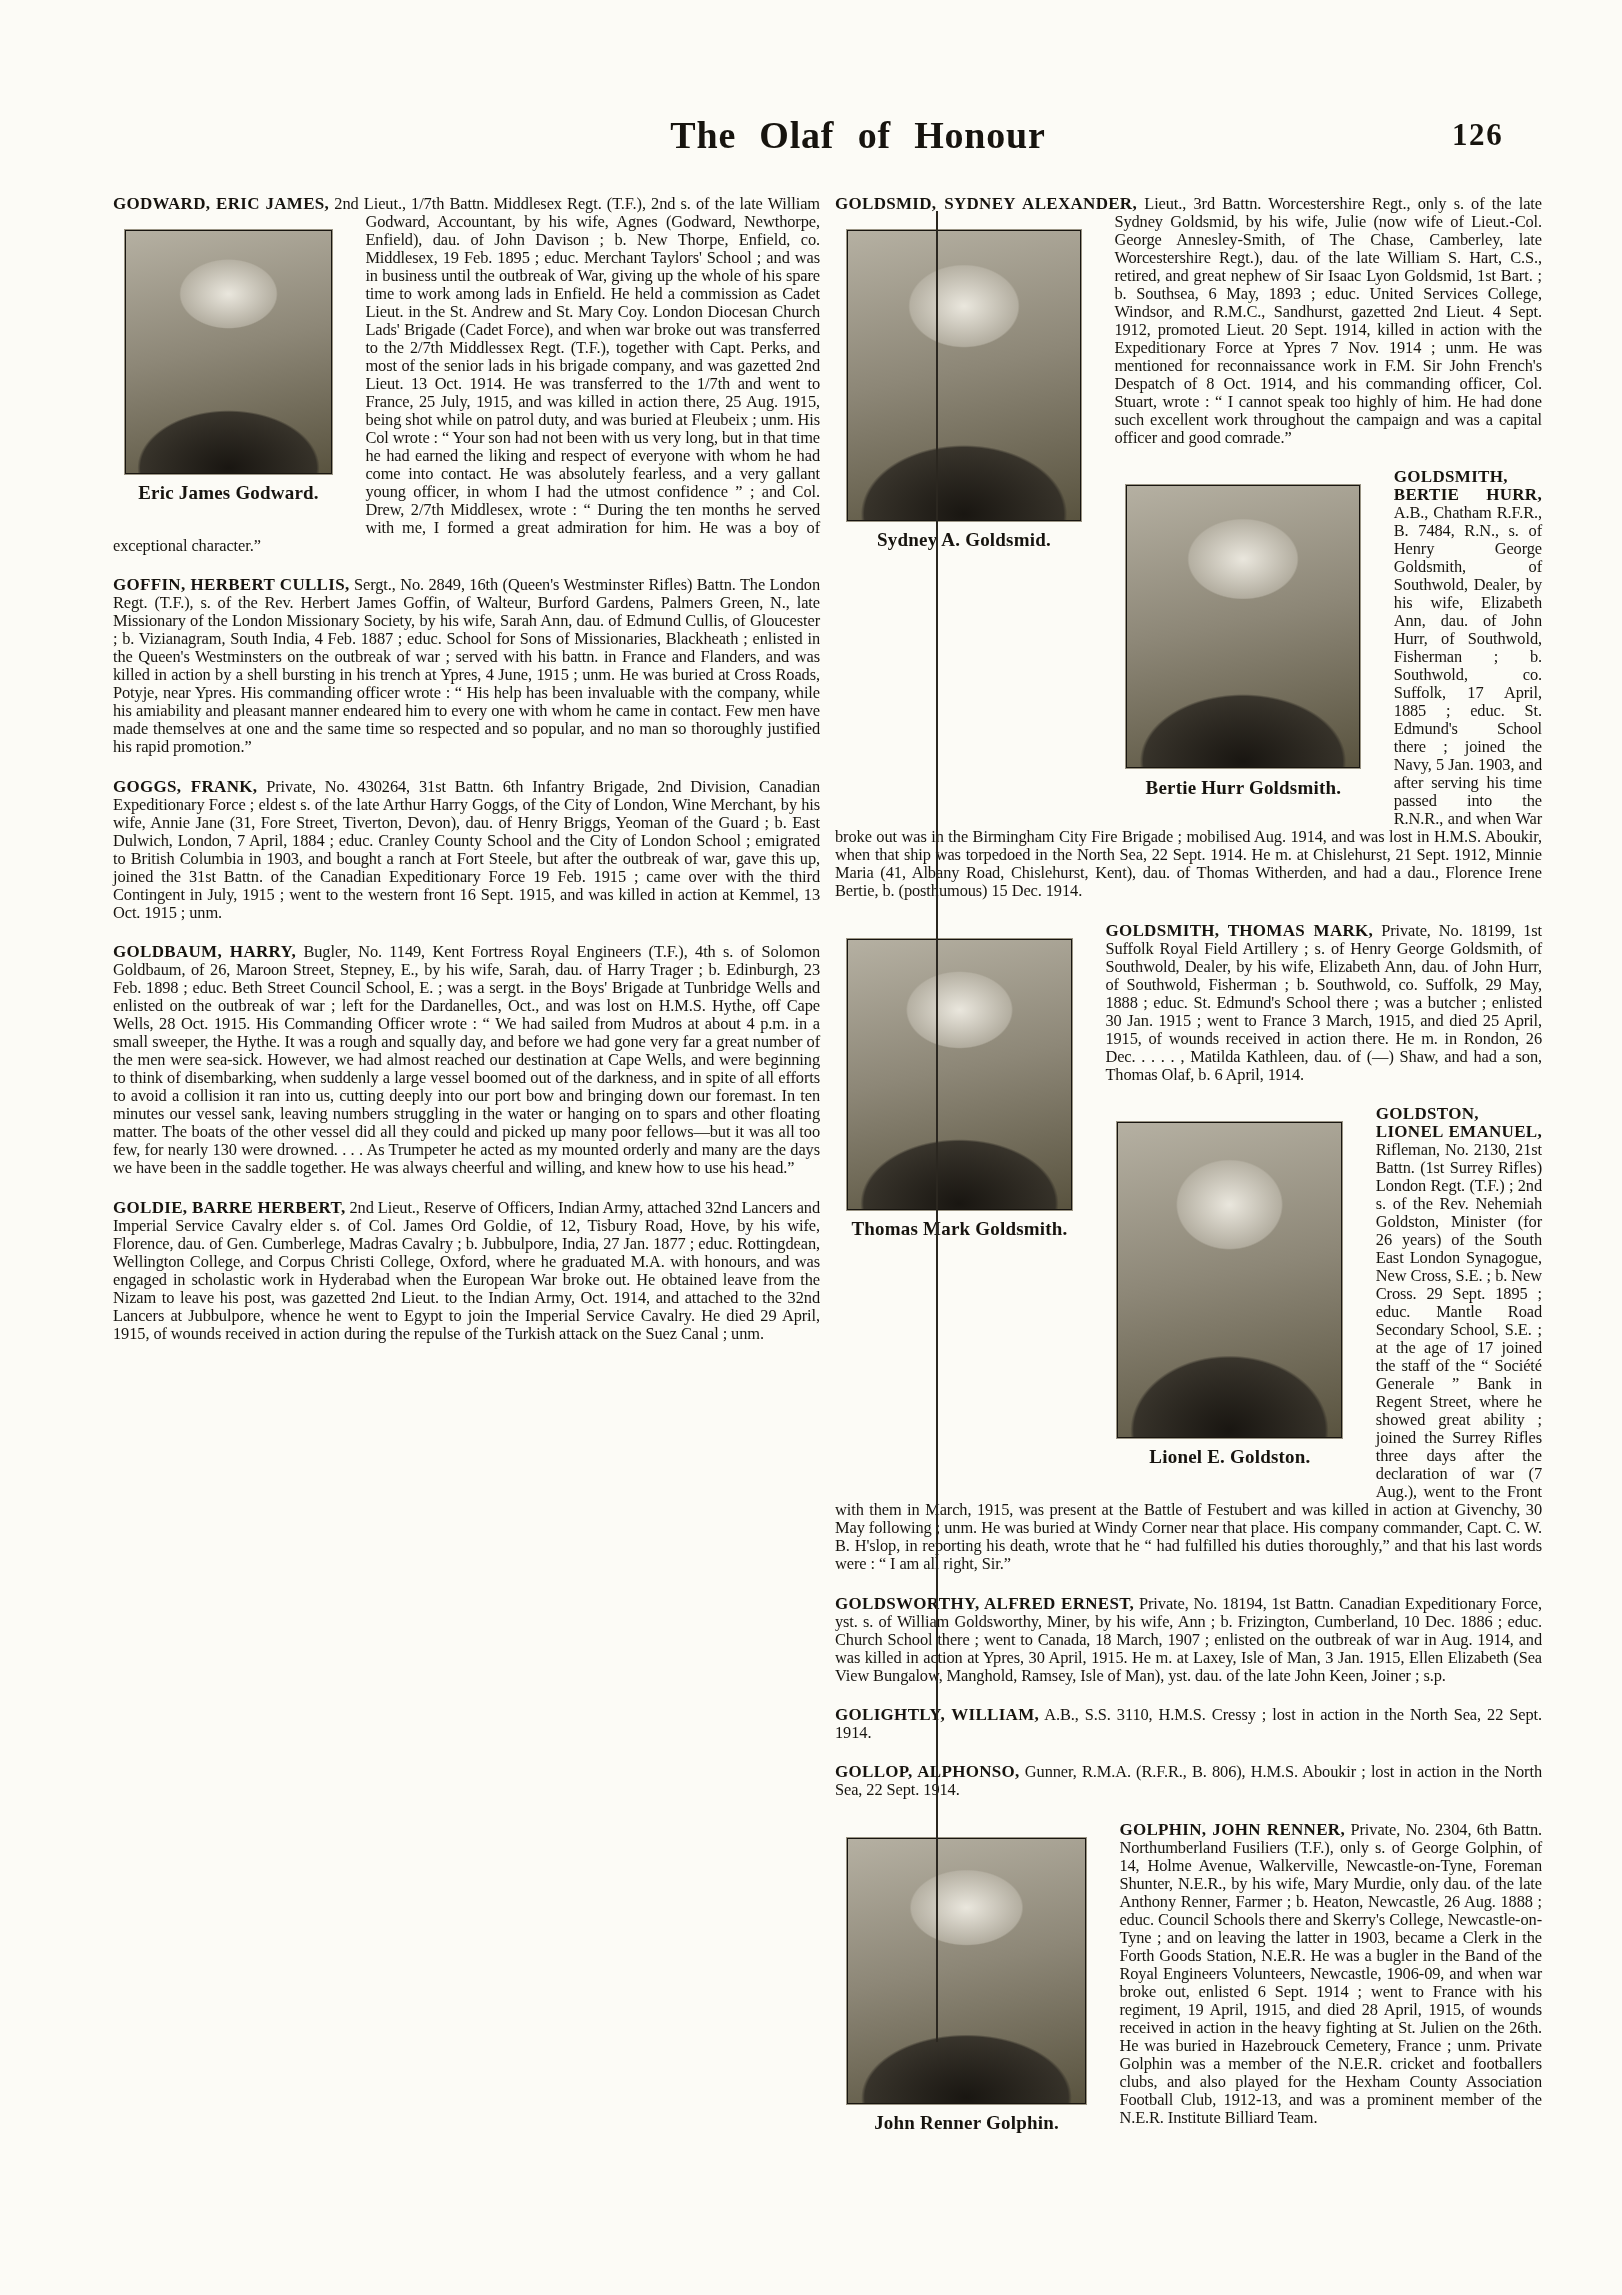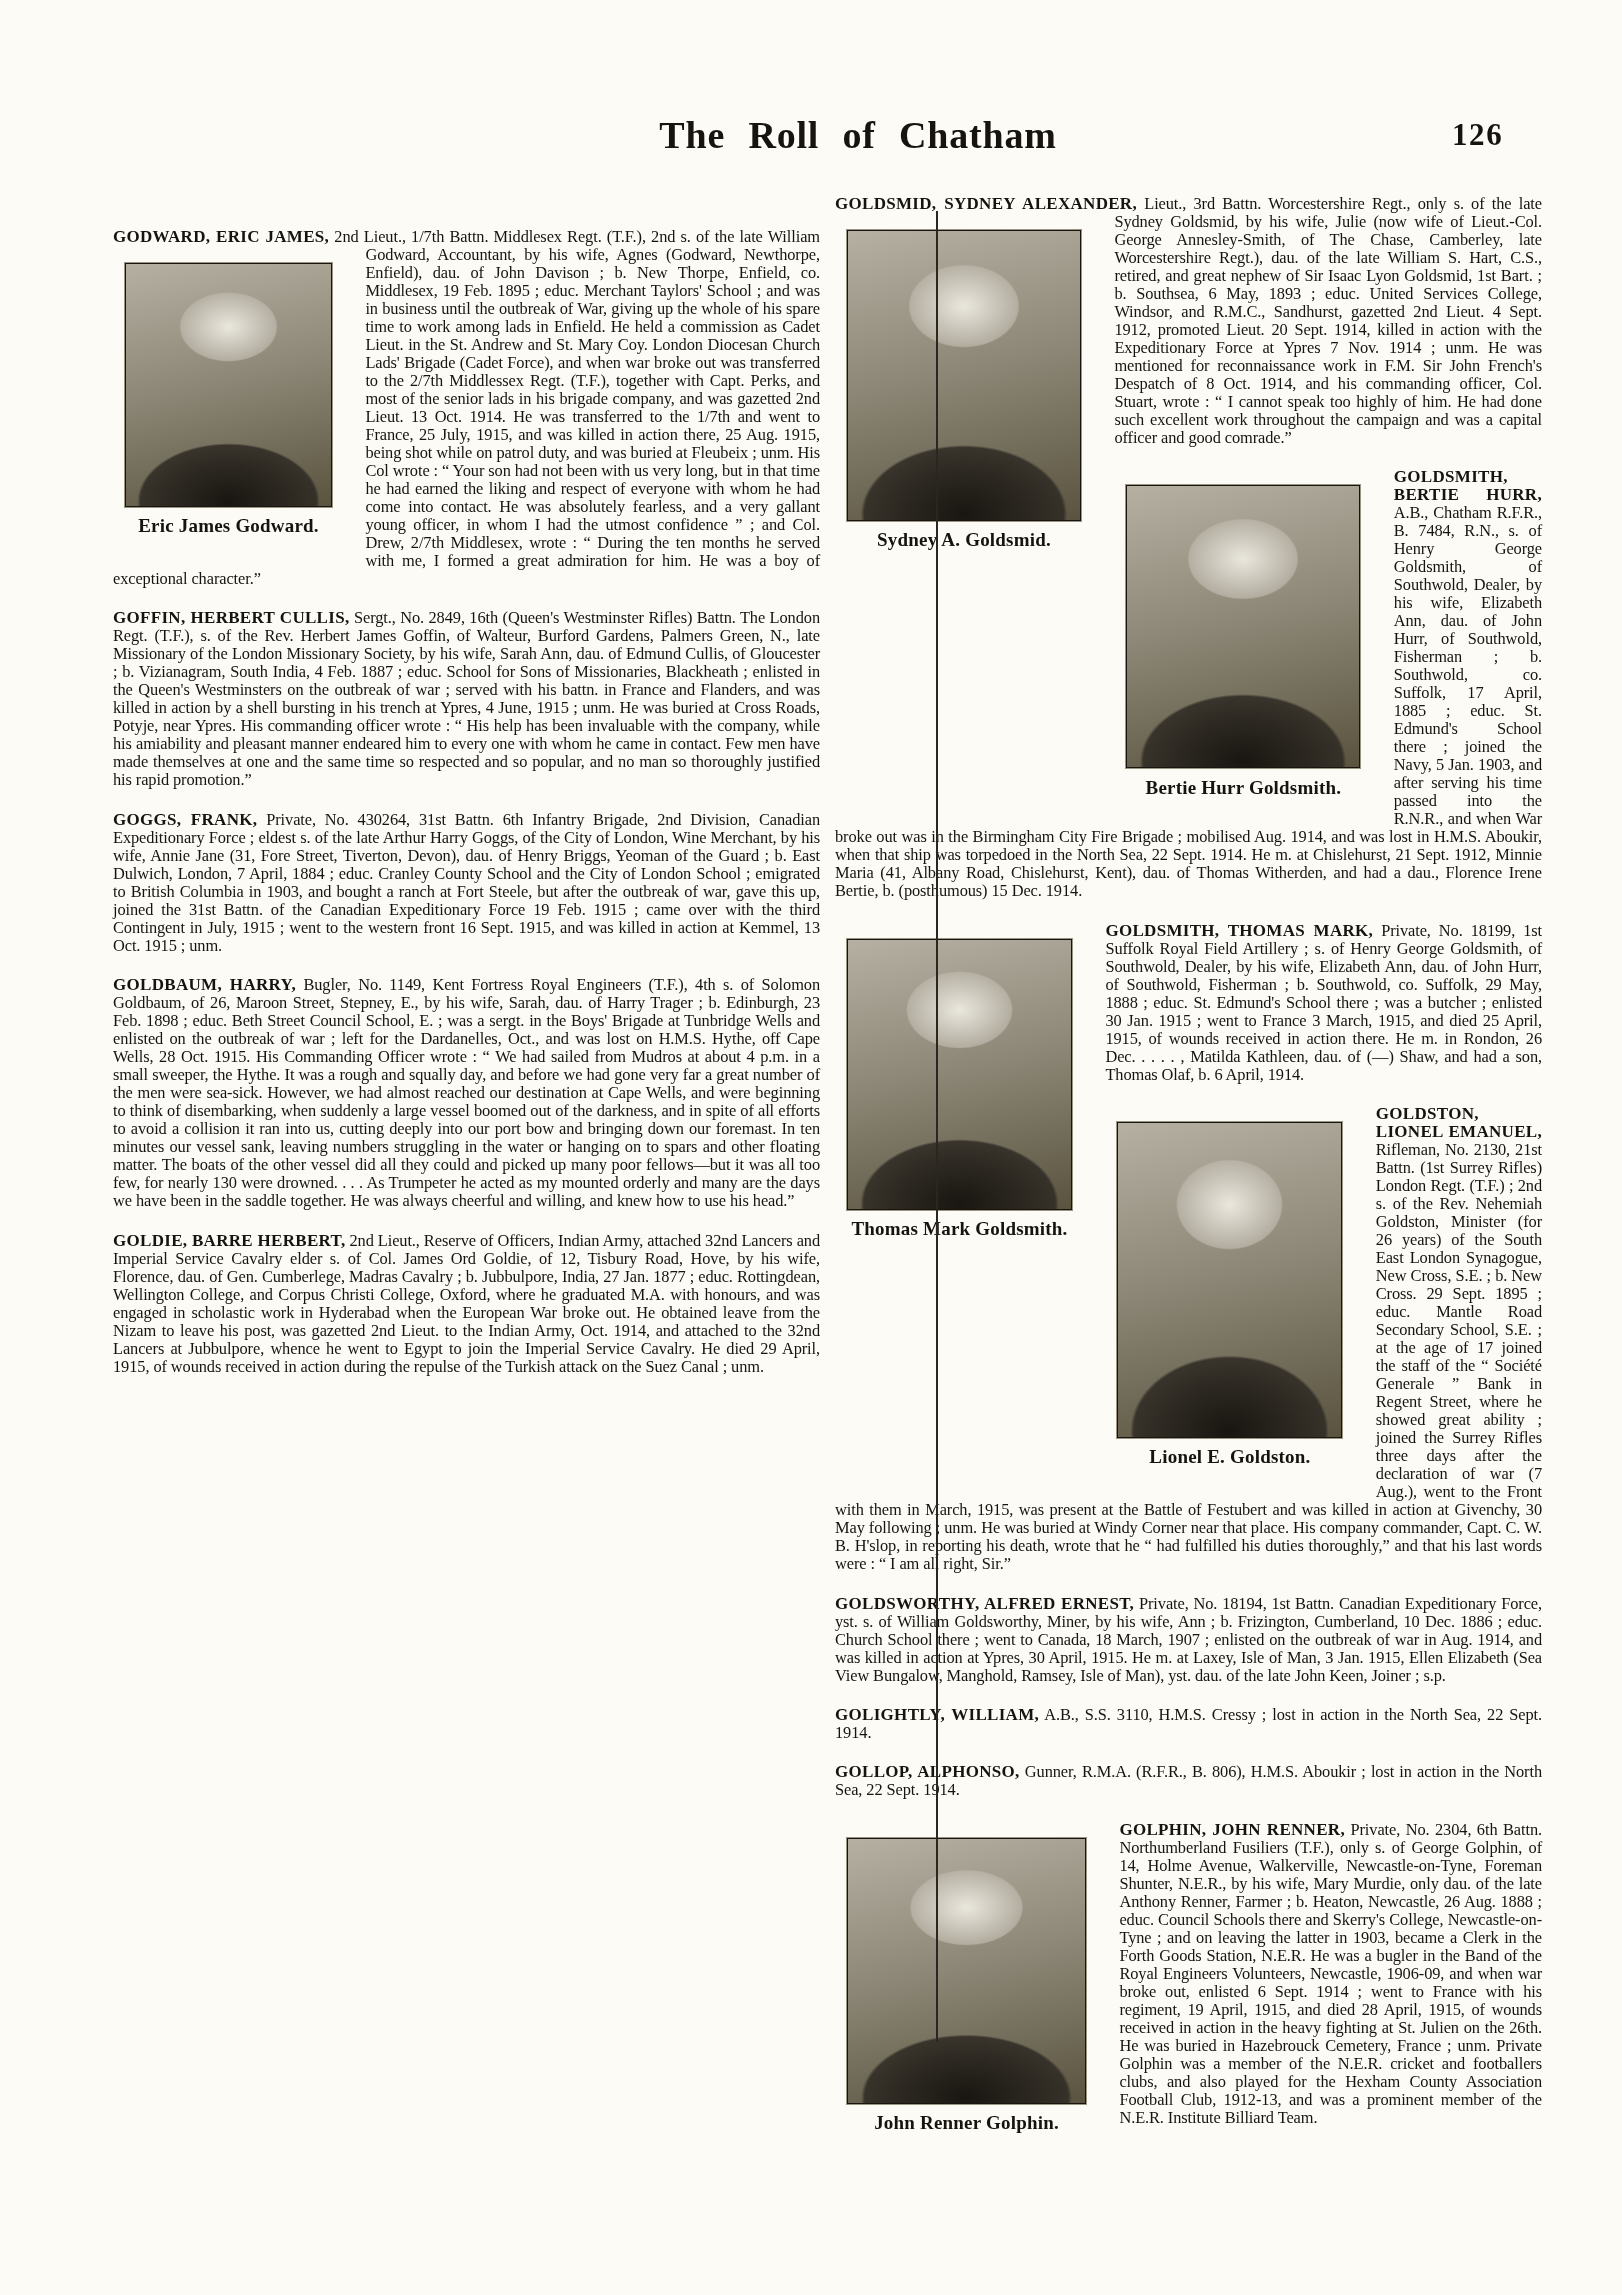--- a/index.html
+++ b/index.html
@@ -23,21 +23,21 @@
     position:absolute; top:117px; left:1452px;
     font-size:31px; font-weight:bold; letter-spacing:1.6px;
   }
 
   
   .columns {
     position:absolute; top:195px; left:113px; width:1429px;
     display:flex;
   }
   .col { width:708px; }
-  .col-left { margin-right:15px;margin-top:33px; }
+  .col-left { margin-right:15px; }
   .col-divider {
     position:absolute; left:823px; top:16.4px; height:1831px; width:1.6px;
     background:#2b2720;
   }
 
   
   .entry {
     text-align:justify;
     font-size:16.4px; line-height:18px;
     letter-spacing:-0.1px;
@@ -74,21 +74,21 @@
   .ph-goldsmith-bertie .photo-img { width:232px; height:281px; }
   .ph-goldsmith-thomas .photo-img { width:223px; height:269px; }
   .ph-goldston .photo-img         { width:223px; height:314px; }
   .ph-golphin .photo-img          { width:237px; height:264px; }
 </style>
 </head>
 <body>
 
 <div class="page">
 
-  <div class="header-title">The Roll of Chatham</div>
+  <div class="header-title">The Olaf of Honour</div>
   <div class="page-number">126</div>
 
   <div class="columns">
     <div class="col-divider"></div>
 
     <div class="col col-left">
 
       <div class="entry">
         <span class="ename">GODWARD, ERIC JAMES,</span>
         <span>2nd Lieut., 1/7th Battn. Middlesex Regt. (T.F.), 2nd s. of the late William Godward, Accountant, by his wife, Agnes (Godward,</span>

